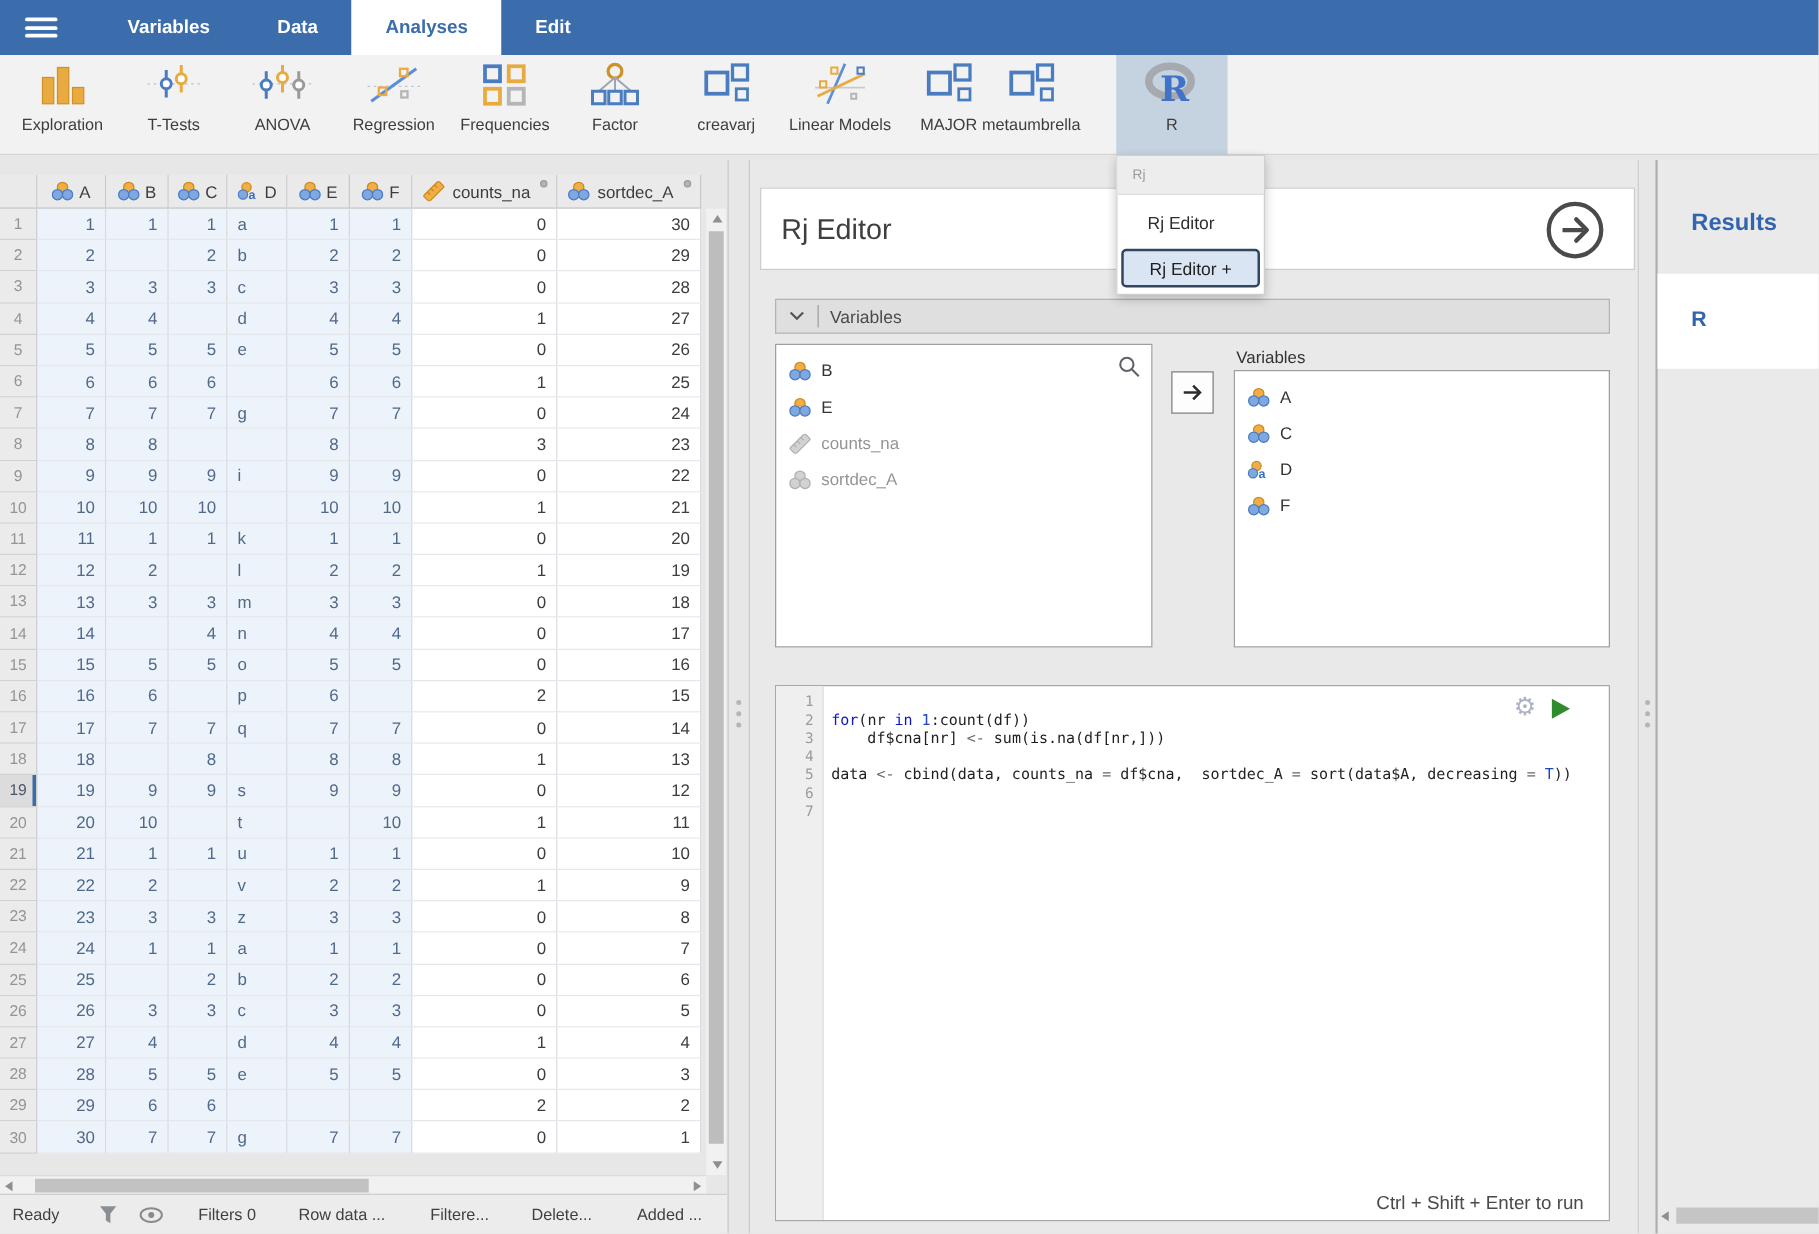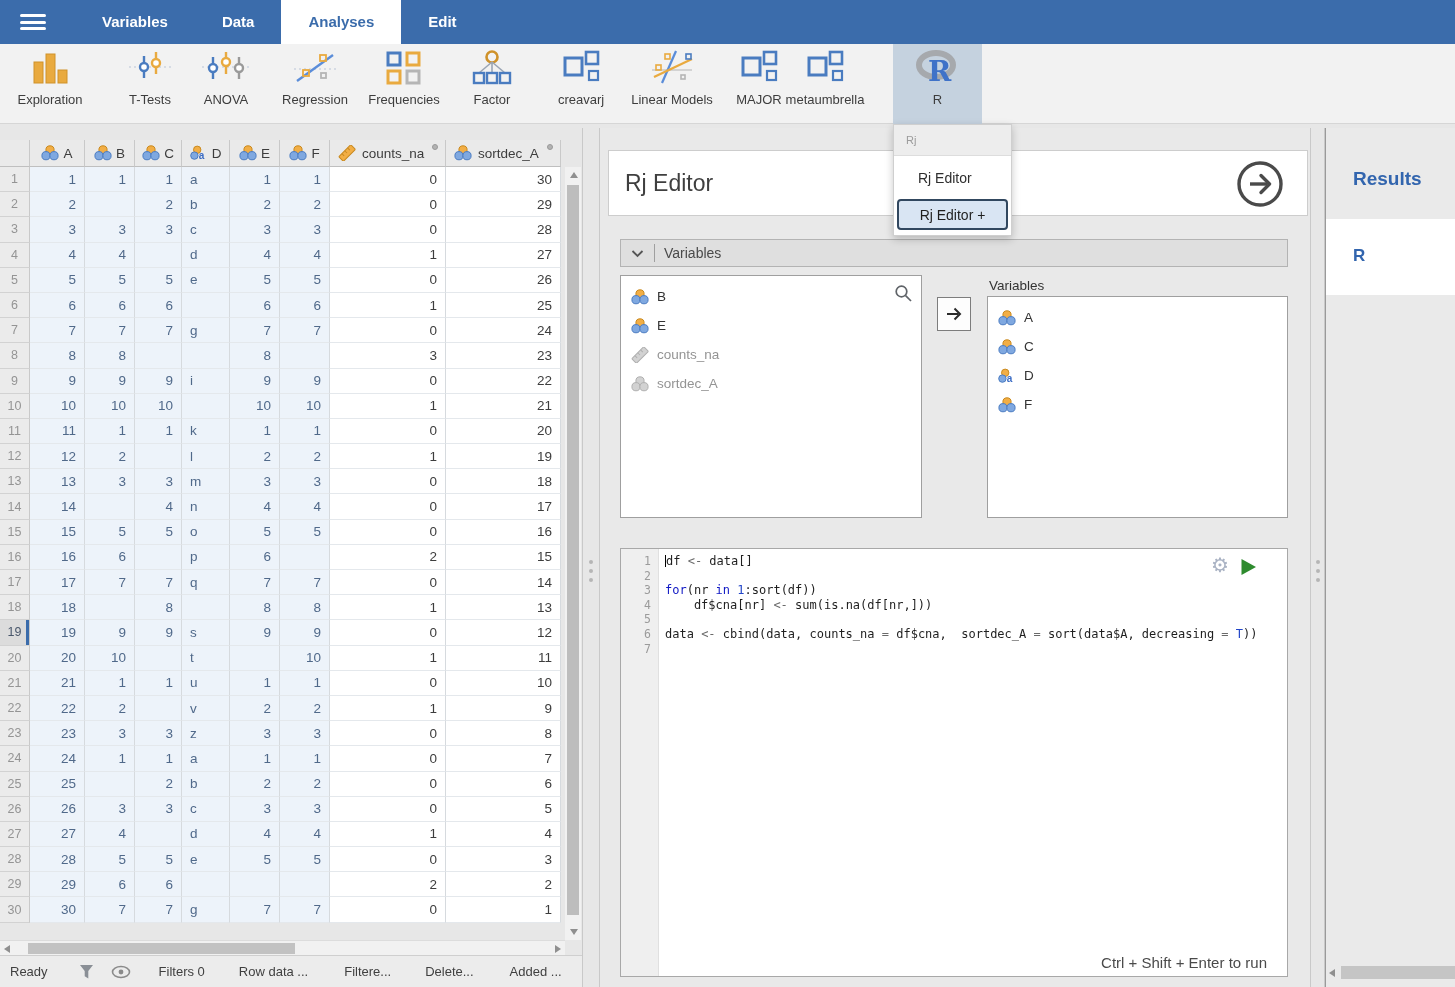--- a/index.html
+++ b/index.html
@@ -133,21 +133,21 @@
       <div class="rib-item" style="left: 8px; width: 84px;">
         <span class="rib-icon">
           <svg width="40" height="38">
             <rect x="4" y="13" width="9" height="21" fill="#e9aa3f" stroke="#cf922a"></rect>
             <rect x="16" y="5" width="9" height="29" fill="#e9aa3f" stroke="#cf922a"></rect>
             <rect x="28" y="21" width="9" height="13" fill="#e9aa3f" stroke="#cf922a"></rect>
           </svg>
         </span>
         <span class="rib-label">Exploration</span>
       </div>
-      <div class="rib-item" style="left: 109px; width: 82px;">
+      <div class="rib-item" style="left: 98px; width: 82px;">
         <span class="rib-icon">
           <svg width="46" height="38">
             <line x1="2" y1="18" x2="44" y2="18" stroke="#b9c4d6" stroke-dasharray="2 3"></line>
             <line x1="17" y1="7" x2="17" y2="29" stroke="#4a7cc0" stroke-width="2.4"></line>
             <circle cx="17" cy="18" r="4" fill="#fff" stroke="#4a7cc0" stroke-width="2.4"></circle>
             <line x1="29" y1="3" x2="29" y2="25" stroke="#e9aa3f" stroke-width="2.4"></line>
             <circle cx="29" cy="14" r="4" fill="#fff" stroke="#e9aa3f" stroke-width="2.4"></circle>
           </svg>
         </span>
         <span class="rib-label">T-Tests</span>
@@ -866,23 +866,22 @@
       <div id="gutter">
           <div>1</div>
           <div>2</div>
           <div>3</div>
           <div>4</div>
           <div>5</div>
           <div>6</div>
           <div>7</div>
         </div>
       <div id="code-lines">
-          <div class="cl"><span class="caret"></span><span>df </span><span class="tk-o">&lt;-</span><span> data[]</span></div>
           <div class="cl"></div>
-          <div class="cl"><span class="tk-k">for</span><span>(nr </span><span class="tk-k">in</span><span> </span><span class="tk-n">1</span><span>:sort(df))</span></div>
+          <div class="cl"><span class="tk-k">for</span><span>(nr </span><span class="tk-k">in</span><span> </span><span class="tk-n">1</span><span>:count(df))</span></div>
           <div class="cl"><span>    df$cna[nr] </span><span class="tk-o">&lt;-</span><span> sum(is.na(df[nr,]))</span></div>
           <div class="cl"></div>
           <div class="cl"><span>data </span><span class="tk-o">&lt;-</span><span> cbind(data, counts_na </span><span class="tk-o">=</span><span> df$cna,  sortdec_A </span><span class="tk-o">=</span><span> sort(data$A, decreasing </span><span class="tk-o">=</span><span> </span><span class="tk-n">T</span><span>))</span></div>
           <div class="cl"></div>
         </div>
       <div id="gear-btn">⚙</div>
       <div id="run-btn">
         <svg width="17" height="18" viewBox="0 0 17 18">
             <polygon points="1.5,1 16,9 1.5,17" fill="#2e8b2e"></polygon>
           </svg>

